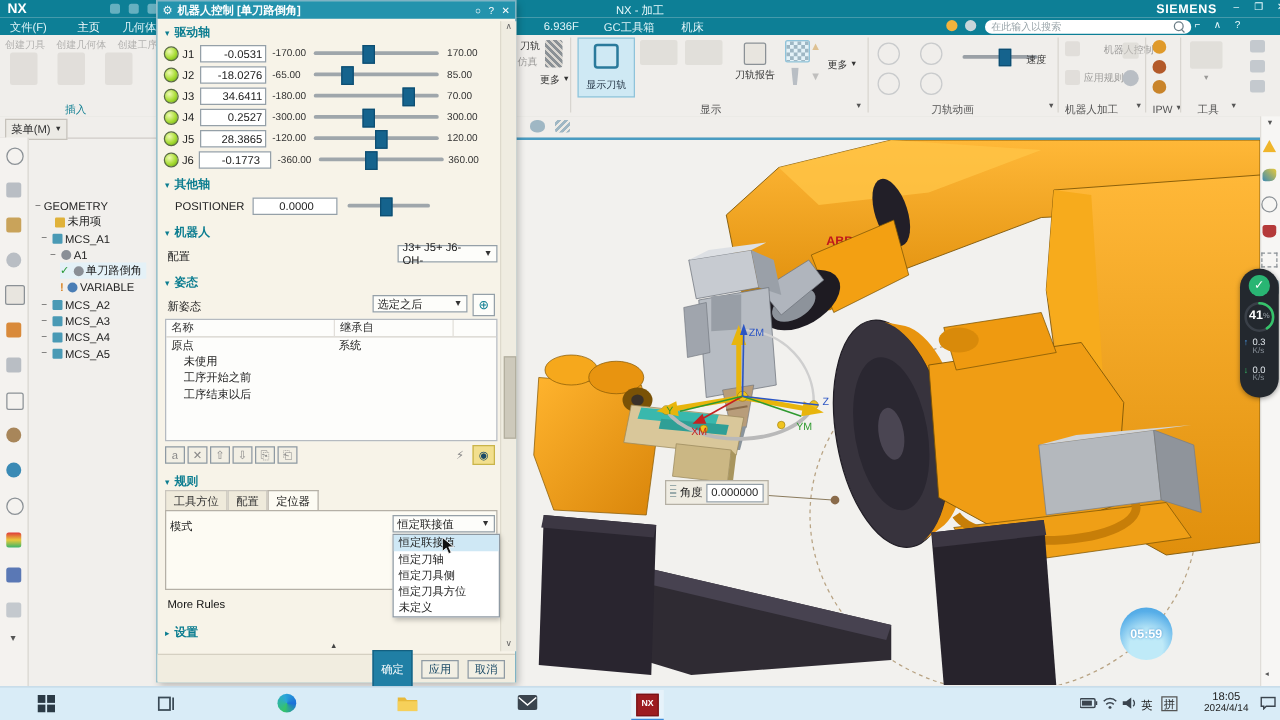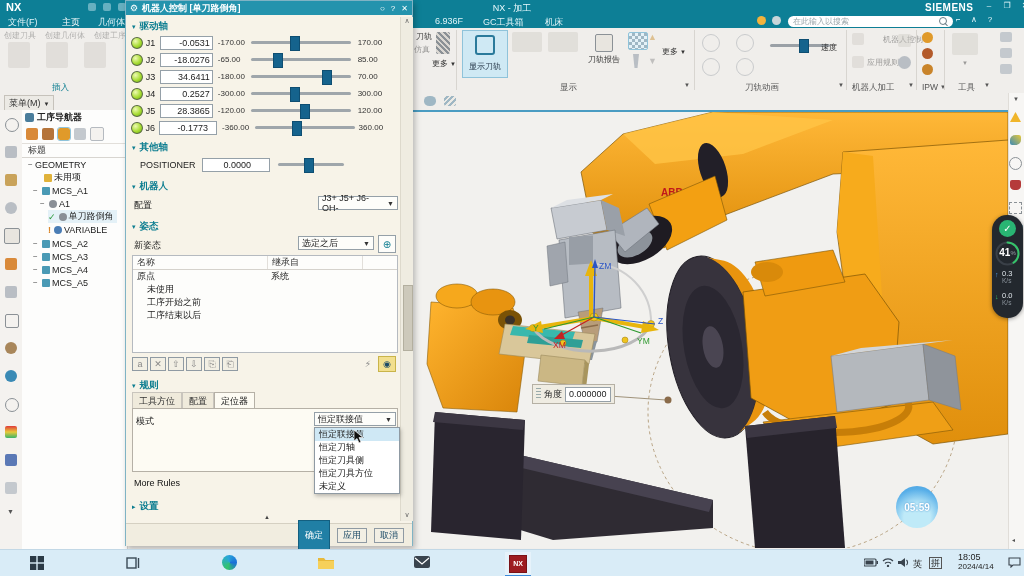--- a/index.html
+++ b/index.html
@@ -195,34 +195,20 @@
   <span class="abs ico" style="left:5px;top:286px;width:12px;height:12px;background:#b9bec4;"></span>
   <span class="abs ico" style="left:5px;top:314px;width:12px;height:12px;border:1.5px solid #8b9196;"></span>
   <span class="abs ico" style="left:5px;top:342px;width:12px;height:12px;background:#a8865a;border-radius:50%;"></span>
   <span class="abs ico" style="left:5px;top:370px;width:12px;height:12px;background:#3a8ab5;border-radius:50%;"></span>
   <span class="abs ico" style="left:5px;top:398px;width:12px;height:12px;border:1.5px solid #8b9196;border-radius:50%;"></span>
   <span class="abs ico" style="left:5px;top:426px;width:12px;height:12px;background:linear-gradient(#e03a3a,#e8c93a,#3ab56a);"></span>
   <span class="abs ico" style="left:5px;top:454px;width:12px;height:12px;background:#5a78b5;"></span>
   <span class="abs ico" style="left:5px;top:482px;width:12px;height:12px;background:#c4c9ce;border-radius:2px;"></span>
   <span class="abs" style="left:7px;top:508px;font-size:7px;color:#555;">▼</span>
 
-  <div class="abs" style="left:22px;top:110px;width:105px;height:439px;background:#fdfdfc;border-right:1px solid #d8d5d0;">
-    <div class="row" style="height:15px;padding-left:3px;gap:3px;">
-      <span class="ico" style="width:9px;height:9px;background:#4a7d9b;"></span>
-      <span style="font-size:9px;color:#222;font-weight:bold;">工序导航器</span>
-    </div>
-    <div class="row" style="height:18px;padding-left:4px;gap:4px;">
-      <span class="ico" style="width:12px;height:12px;background:#d98a3a;"></span>
-      <span class="ico" style="width:12px;height:12px;background:#b5743a;"></span>
-      <span class="ico" style="width:12px;height:12px;background:#e09a2a;outline:1px solid #8fc3da;"></span>
-      <span class="ico" style="width:12px;height:12px;background:#c4c9ce;"></span>
-      <span class="ico" style="width:12px;height:12px;border:1px solid #b5bac0;background:#f4f2ef;"></span>
-    </div>
-    <div style="height:13px;border-top:1px solid #e2dfda;border-bottom:1px solid #d8d5d0;font-size:9px;color:#333;padding-left:6px;line-height:13px;">标题</div>
-  </div>
   <div class="treerow" style="left:28px;top:158px;">
       <span class="exp">−</span>
       <span>GEOMETRY</span>
     </div>
   <div class="treerow" style="left:42px;top:171px;">
       <span class="sq" style="background:#e0b23a;"></span>
       <span>未用项</span>
     </div>
   <div class="treerow" style="left:33px;top:184px;">
       <span class="exp">−</span>
@@ -640,20 +626,20 @@
   <svg class="abs" style="left:882px;top:557px;" width="12" height="10" viewBox="0 0 12 10">
     <path d="M1,4 A7,7 0 0 1 11,4 M3,6.5 A4.2,4.2 0 0 1 9,6.5" fill="none" stroke="#3a444e" stroke-width="1.2"></path>
     <circle cx="6" cy="9" r="1.2" fill="#3a444e"></circle>
   </svg>
   <svg class="abs" style="left:898px;top:557px;" width="12" height="11" viewBox="0 0 12 11">
     <polygon points="0,4 3,4 7,1 7,10 3,7 0,7" fill="#3a444e"></polygon>
     <path d="M8.5,3 A3.5,3.5 0 0 1 8.5,8" fill="none" stroke="#3a444e" stroke-width="1.1"></path>
   </svg>
   <div class="abs f9" style="left:913px;top:558px;color:#222;">英</div>
   <div class="abs f9" style="left:929px;top:557px;color:#222;border:1px solid #555;padding:0 1px;line-height:10px;">拼</div>
-  <div class="abs" style="left:958px;top:552px;width:46px;">
+  <div class="abs" style="left:958px;top:552px;width:46px;text-align:center;">
     <div class="f9" style="color:#222;">18:05</div>
     <div class="f8" style="color:#222;">2024/4/14</div>
   </div>
   <svg class="abs" style="left:1008px;top:557px;" width="13" height="11" viewBox="0 0 13 11">
     <path d="M1,1 L12,1 L12,8 L5,8 L3,10 L3,8 L1,8 Z" fill="none" stroke="#3a444e" stroke-width="1.1"></path>
   </svg>
 </div>
 
 </body></html>

